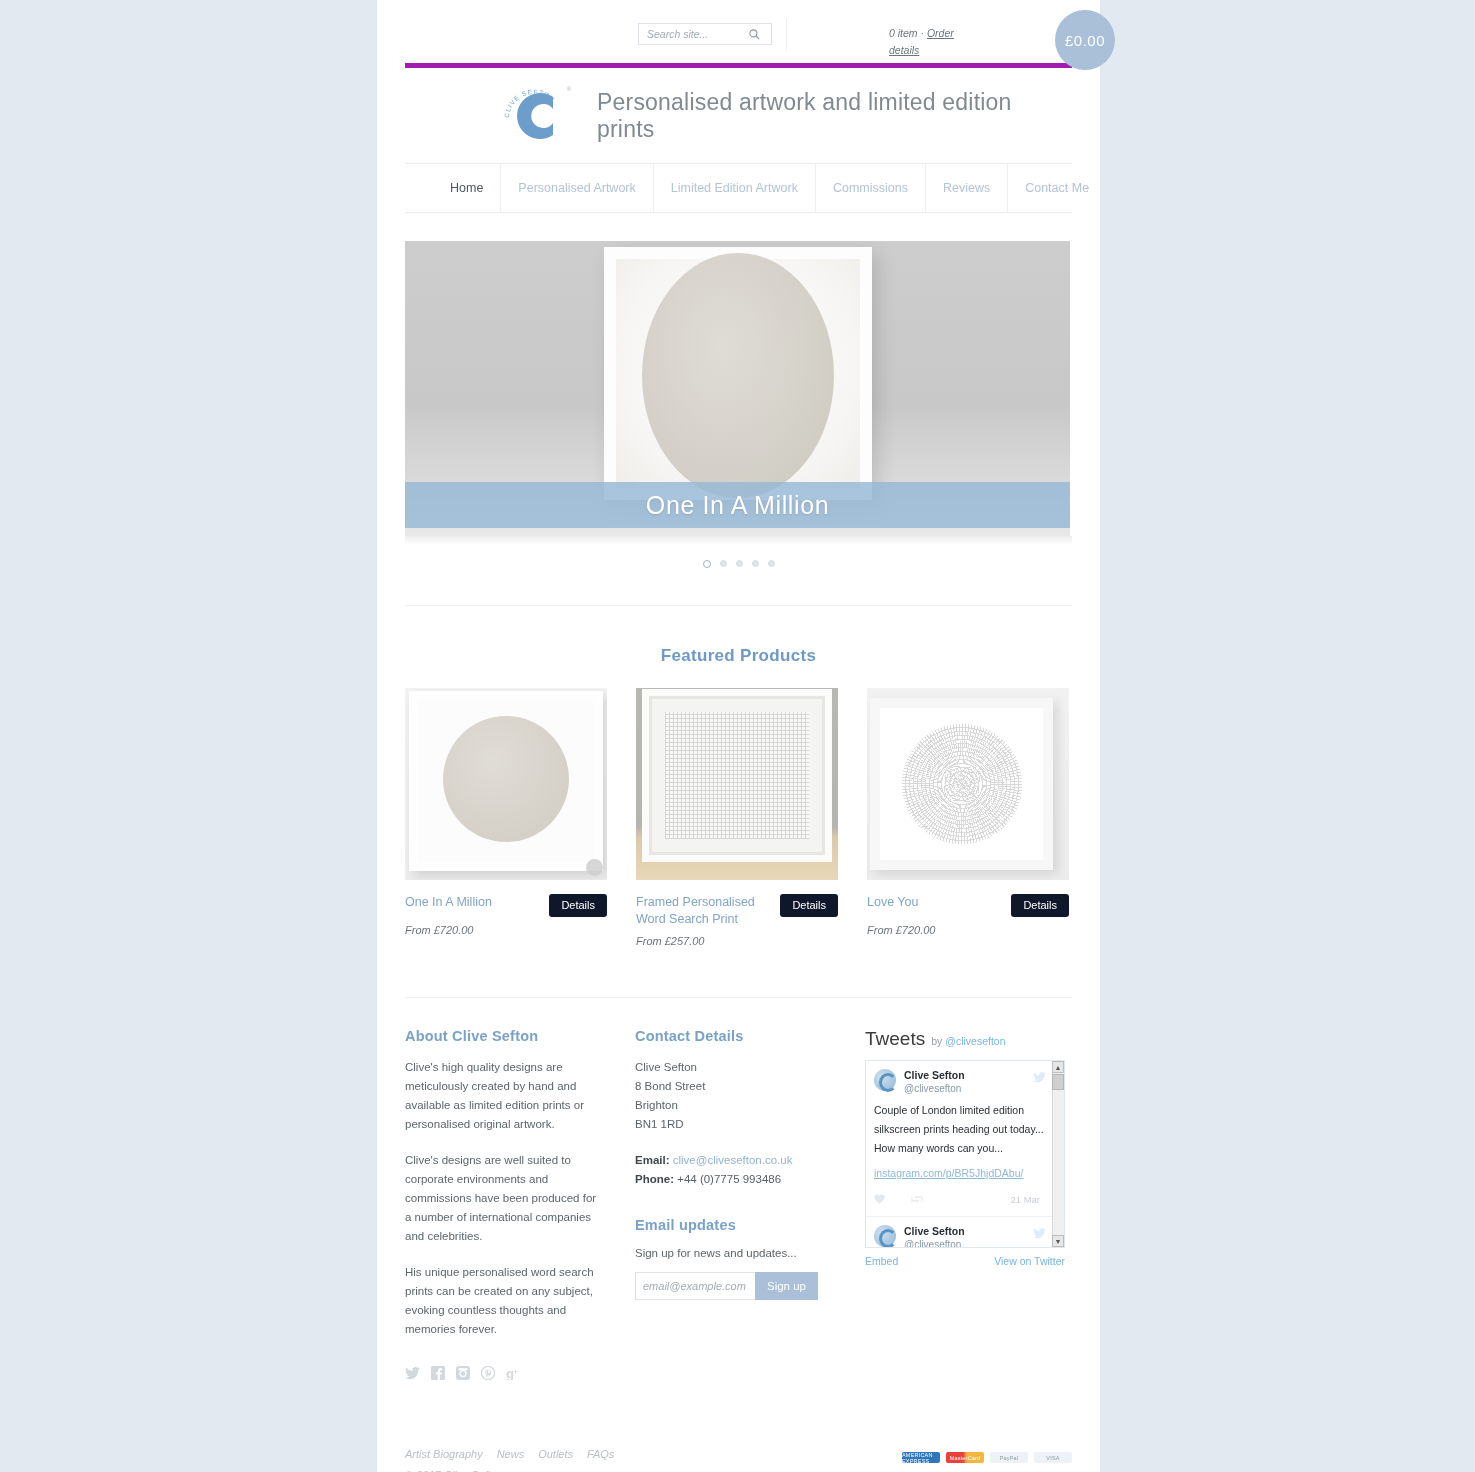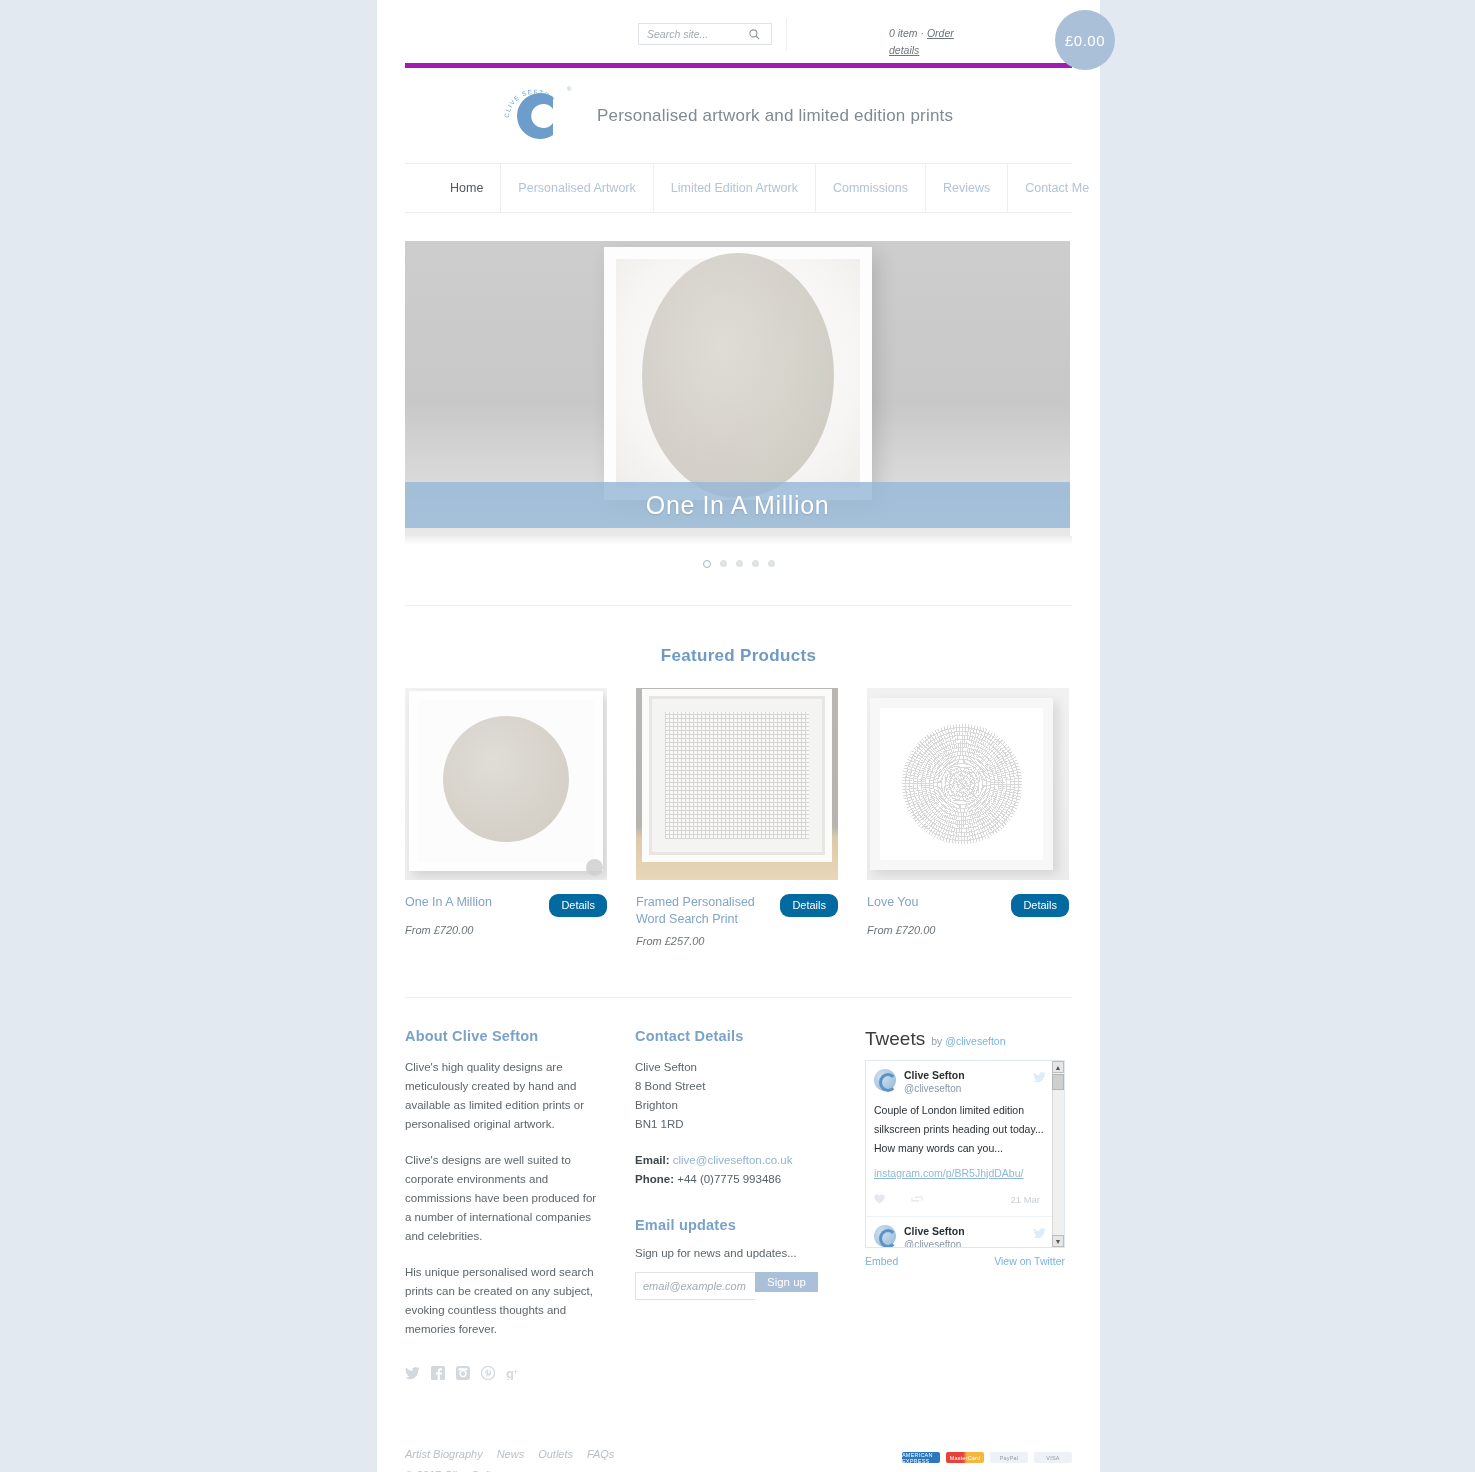--- a/index.html
+++ b/index.html
@@ -79,21 +79,21 @@
   }
   .logo-wrap {
     position: relative;
     margin-left: 92px;
     width: 78px; height: 70px;
     flex: none;
   }
   .logo-ring-text { position: absolute; left: 0; top: 0; }
   .tagline {
     margin-left: 22px;
-    font-size: 17px;
+    font-size: 23px;
     color: #808a90;
     letter-spacing: .2px;
     font-weight: 300;
   }
 
   
   .nav {
     margin: 0 28px;
     height: 49px;
     border-bottom: 1px solid #eceef0;
@@ -230,24 +230,24 @@
       repeating-radial-gradient(circle, #bdbdbd 0 1px, transparent 1px 4px);
     opacity:.55;
   }
 
   .p-row { display: flex; align-items: flex-start; justify-content: space-between; margin-top: 14px; }
   .p-name {
     font-size: 12.5px; color: #82a4c6; line-height: 17px; max-width: 125px;
     cursor: pointer;
   }
   .p-btn {
-    background: #0369a1; color: #ffffff;
+    background: #0f172a; color: #ffffff;
     font-size: 11px;
     padding: 5px 12px 6px 12px;
-    border: 0; border-radius: 9px;
+    border: 0; border-radius: 3px;
     cursor: pointer; flex: none;
     font-family: "Liberation Sans", sans-serif;
     text-align: right;
   }
   .p-price {
     font-size: 11px; font-style: italic; color: #6d7579;
     margin-top: 7px;
   }
 
   
@@ -273,21 +273,21 @@
   .signup { display: flex; }
   .signup input {
     width: 120px; height: 28px;
     border: 1px solid #dfe3e7; border-right: 0;
     font-family: "Liberation Sans", sans-serif;
     font-style: italic; font-size: 11px; color: #9aa3a8;
     padding: 0 7px; outline: none;
   }
   .signup input::placeholder { color: #a4adb2; font-style: italic; }
   .signup button {
-    height: 20px; border: 0; background: #a9c0d8; color: #fff;
+    height: 28px; border: 0; background: #a9c0d8; color: #fff;
     font-size: 11.5px; padding: 0 12px; cursor: pointer;
     font-family: "Liberation Sans", sans-serif;
   }
   .social { display: flex; gap: 11px; margin-top: 27px; }
   .social span { cursor: pointer; }
 
   
   .tw-head { display: flex; align-items: baseline; gap: 6px; margin-bottom: 10px; }
   .tw-title { font-size: 19px; color: #3b3b3b; font-weight: 400; }
   .tw-by { font-size: 10.5px; color: #9aa0a6; }

